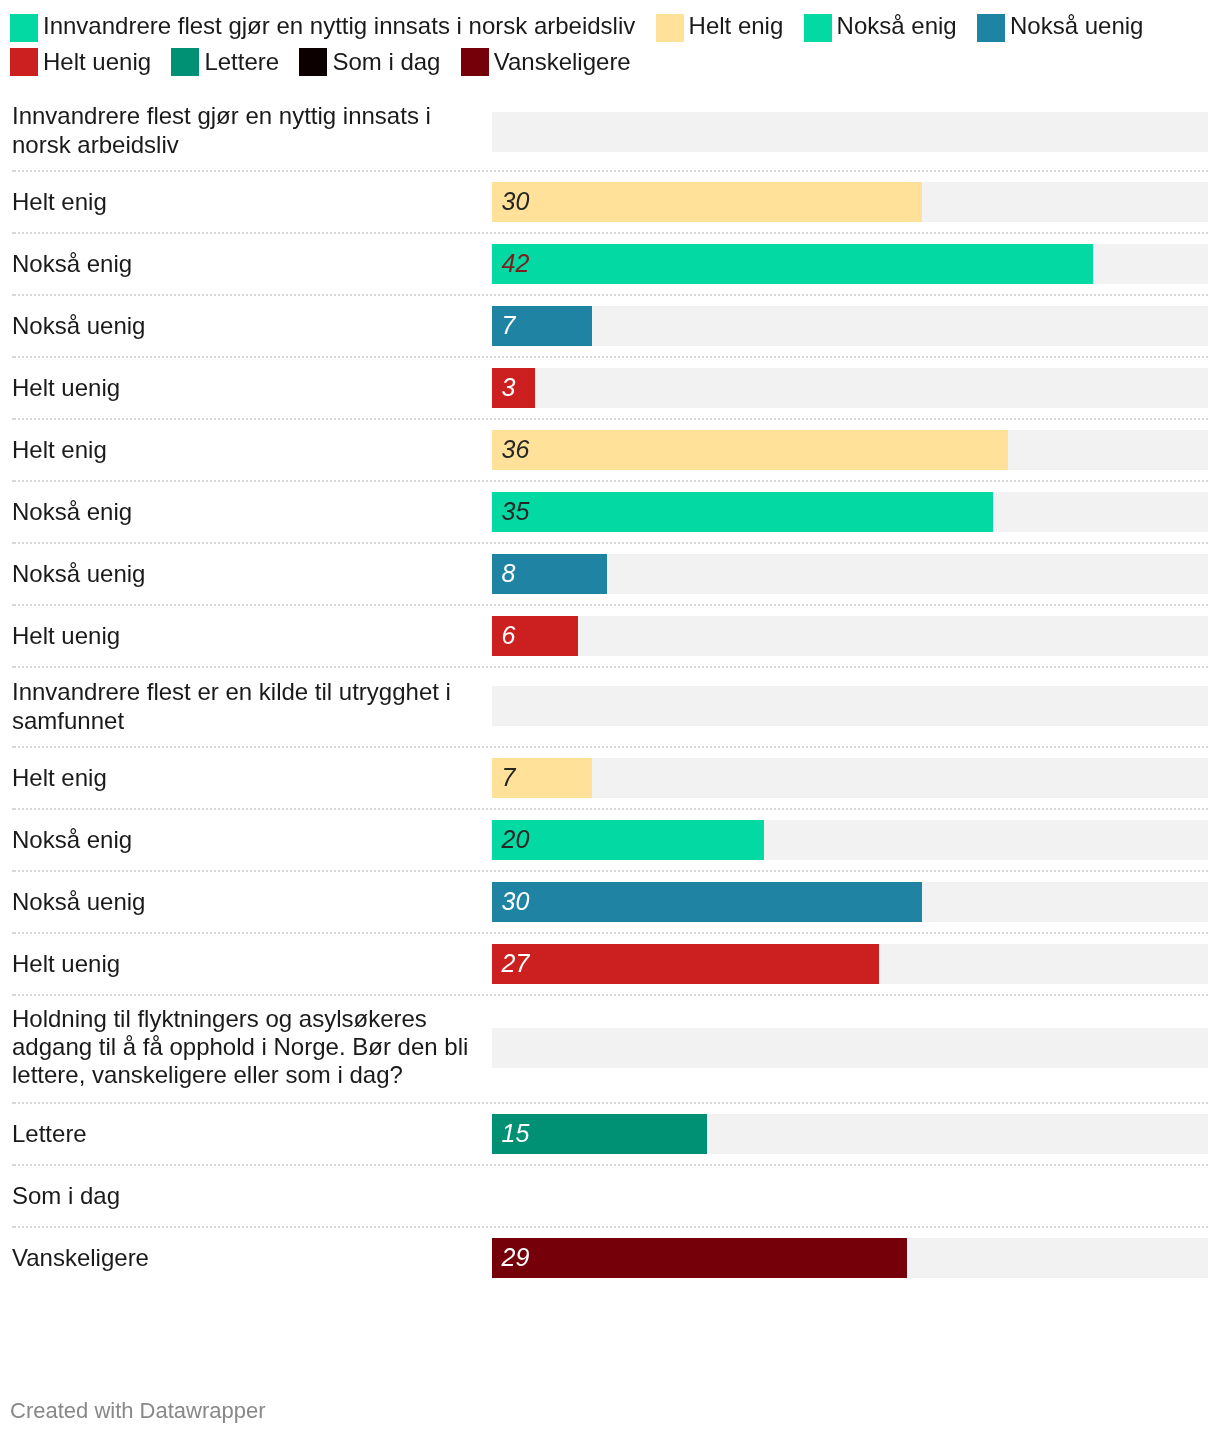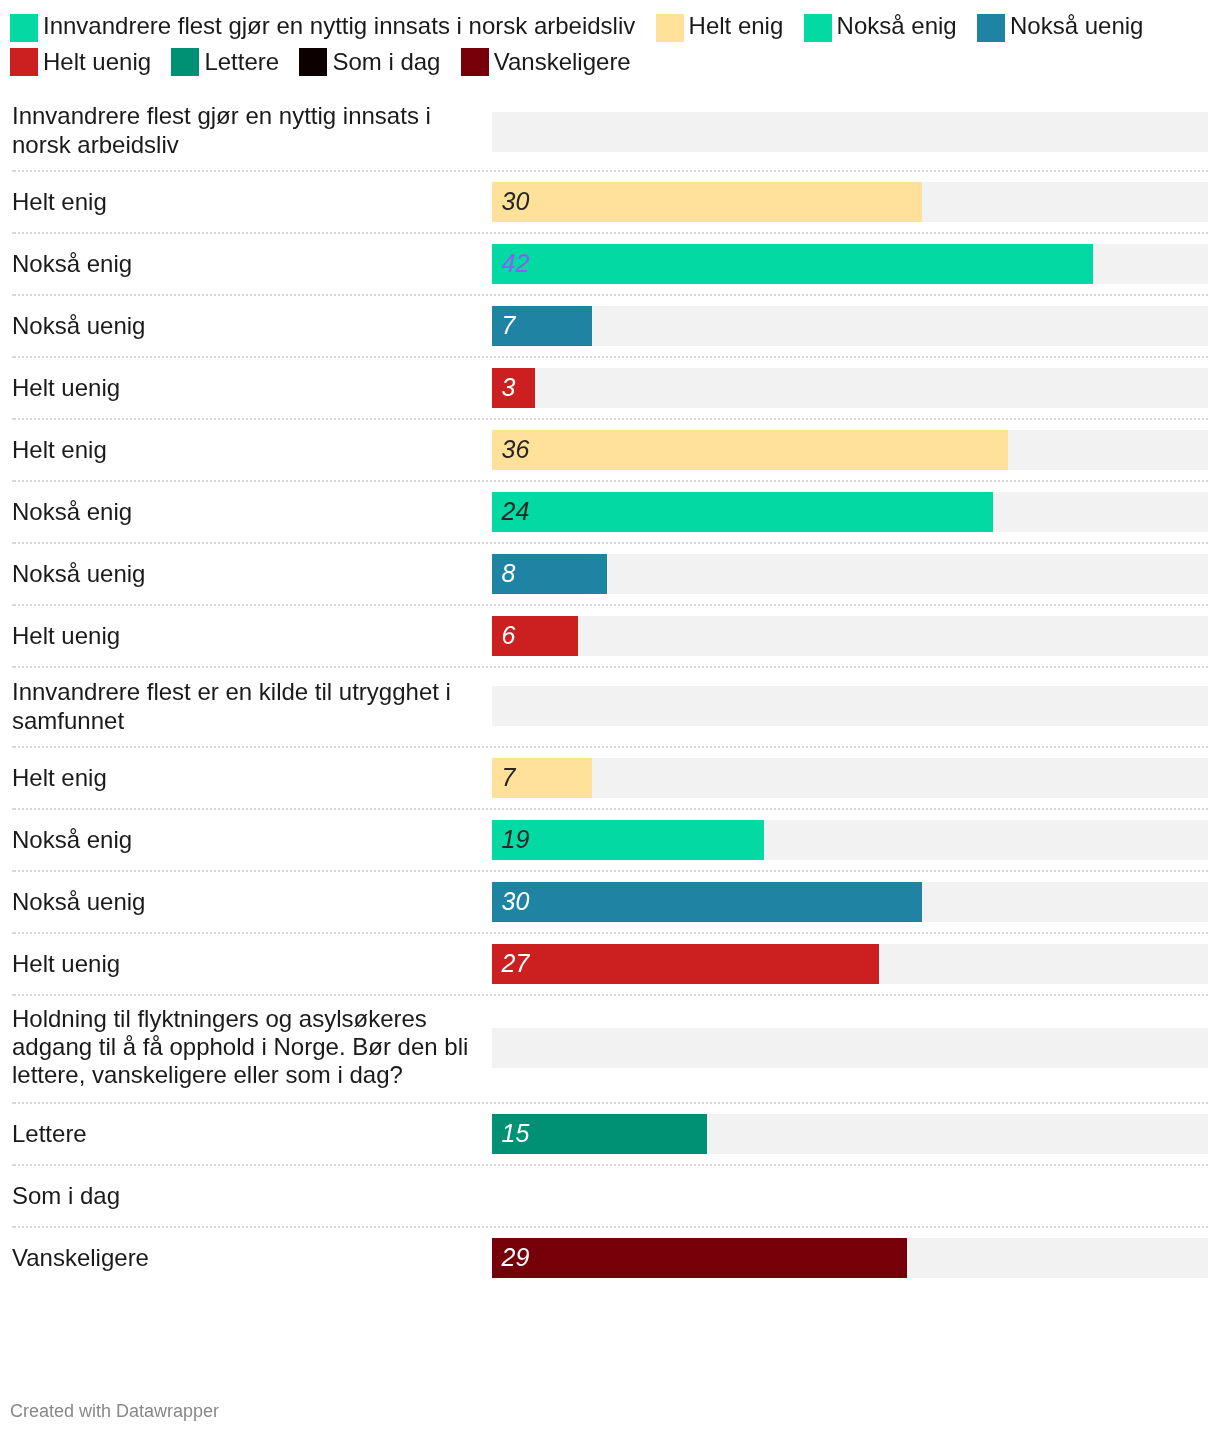--- a/index.html
+++ b/index.html
@@ -131,21 +131,21 @@
     top: -1px;
     height: 39.7px;
     line-height: 40px;
     font-size: 25px;
     white-space: nowrap;
   }
   .footer {
     position: absolute;
     left: 10px;
     top: 1398px;
-    font-size: 18px;
+    font-size: 22px;
     line-height: 26px;
     color: #888888;
   }
 </style>
 </head>
 <body>
 
 <div id="root">
   <div class="legend">
     <div class="legend-row">
@@ -196,21 +196,21 @@
       <div class="track">
         <div class="bar" style="width: 429.6px; background: rgb(255, 225, 153);"></div>
         <div class="bar-value" style="color: rgb(38, 38, 38);">30</div>
       </div>
       <div class="row-sep"></div>
     </div>
     <div class="row row-bar" style="height:62px">
       <div class="row-label">Nokså enig</div>
       <div class="track">
         <div class="bar" style="width: 601.44px; background: rgb(3, 217, 163);"></div>
-        <div class="bar-value" style="color: #8b5cf6;">42</div>
+        <div class="bar-value" style="color: #7f1d1d;">42</div>
       </div>
       <div class="row-sep"></div>
     </div>
     <div class="row row-bar" style="height:62px">
       <div class="row-label">Nokså uenig</div>
       <div class="track">
         <div class="bar" style="width: 100.24px; background: rgb(31, 131, 163);"></div>
         <div class="bar-value" style="color: rgb(255, 255, 255);">7</div>
       </div>
       <div class="row-sep"></div>
@@ -228,21 +228,21 @@
       <div class="track">
         <div class="bar" style="width: 515.52px; background: rgb(255, 225, 153);"></div>
         <div class="bar-value" style="color: rgb(38, 38, 38);">36</div>
       </div>
       <div class="row-sep"></div>
     </div>
     <div class="row row-bar" style="height:62px">
       <div class="row-label">Nokså enig</div>
       <div class="track">
         <div class="bar" style="width: 501.2px; background: rgb(3, 217, 163);"></div>
-        <div class="bar-value" style="color: rgb(38, 38, 38);">24</div>
+        <div class="bar-value" style="color: rgb(38, 38, 38);">35</div>
       </div>
       <div class="row-sep"></div>
     </div>
     <div class="row row-bar" style="height:62px">
       <div class="row-label">Nokså uenig</div>
       <div class="track">
         <div class="bar" style="width: 114.56px; background: rgb(31, 131, 163);"></div>
         <div class="bar-value" style="color: rgb(255, 255, 255);">8</div>
       </div>
       <div class="row-sep"></div>
@@ -265,21 +265,21 @@
       <div class="track">
         <div class="bar" style="width: 100.24px; background: rgb(255, 225, 153);"></div>
         <div class="bar-value" style="color: rgb(38, 38, 38);">7</div>
       </div>
       <div class="row-sep"></div>
     </div>
     <div class="row row-bar" style="height:62px">
       <div class="row-label">Nokså enig</div>
       <div class="track">
         <div class="bar" style="width: 272.08px; background: rgb(3, 217, 163);"></div>
-        <div class="bar-value" style="color: rgb(38, 38, 38);">19</div>
+        <div class="bar-value" style="color: rgb(38, 38, 38);">20</div>
       </div>
       <div class="row-sep"></div>
     </div>
     <div class="row row-bar" style="height:62px">
       <div class="row-label">Nokså uenig</div>
       <div class="track">
         <div class="bar" style="width: 429.6px; background: rgb(31, 131, 163);"></div>
         <div class="bar-value" style="color: rgb(255, 255, 255);">30</div>
       </div>
       <div class="row-sep"></div>

